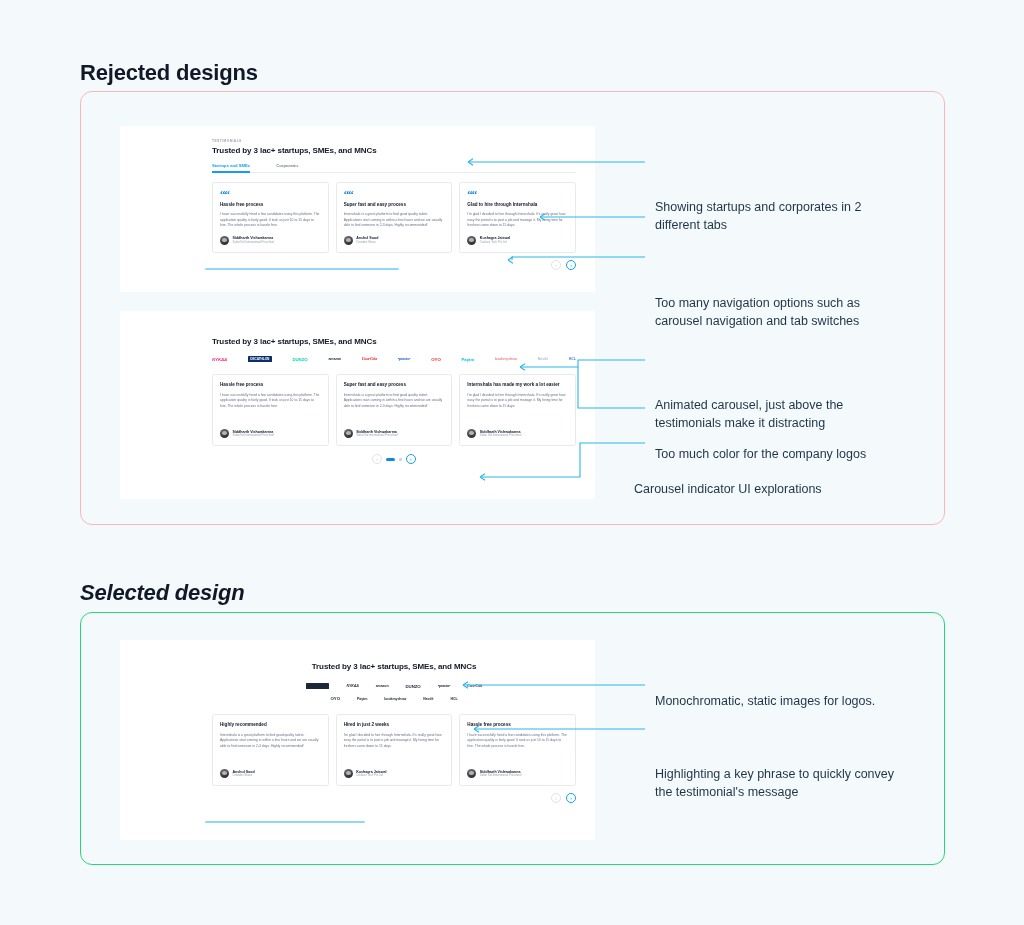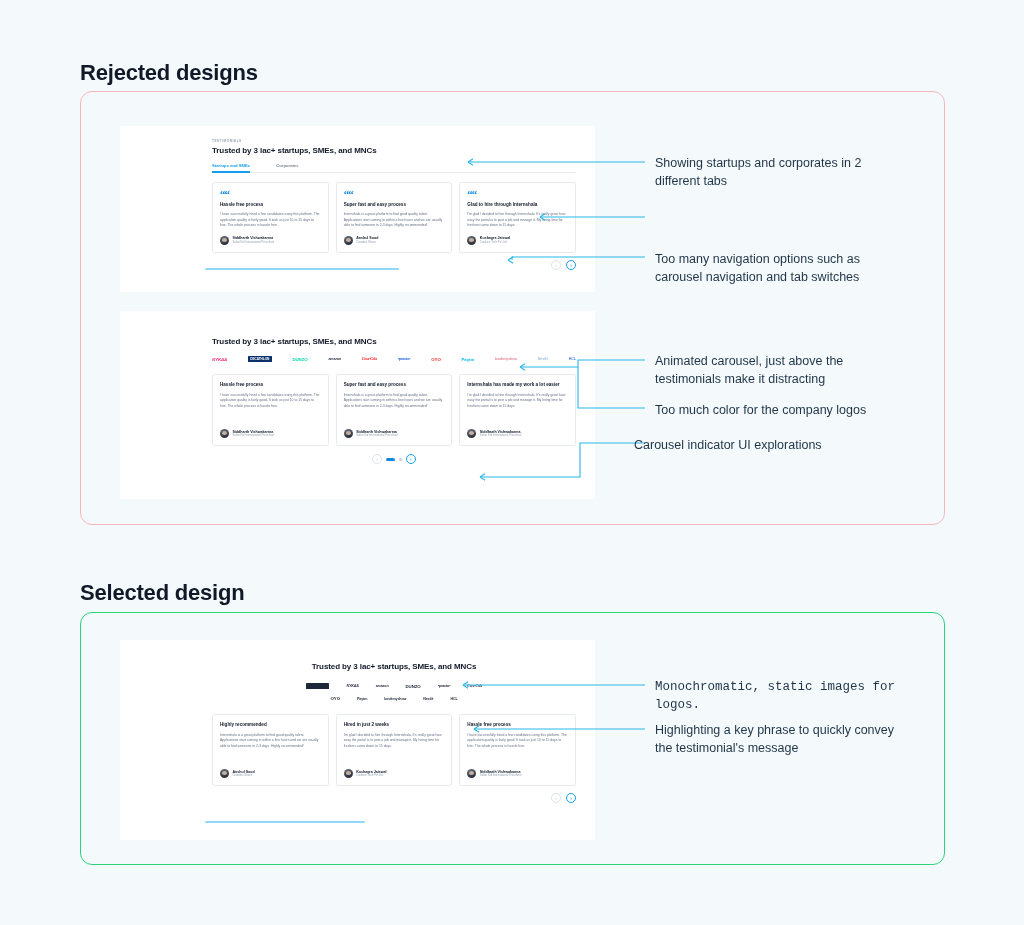--- a/index.html
+++ b/index.html
@@ -10,21 +10,21 @@
     -webkit-font-smoothing: antialiased;
   }
   .page { position: relative; width: 1024px; height: 925px; overflow: hidden; }
 
   .section-title {
     position: absolute;
     font-size: 22px; font-weight: bold; color: #111827;
     letter-spacing: -0.2px;
   }
   #title-rejected { left: 80px; top: 60px; }
-  #title-selected { left: 80px; top: 580px; }
+  #title-selected { left: 80px; top: 580px; font-style: italic; }
 
   .outline-box {
     position: absolute;
     border-radius: 12px;
     background: transparent;
   }
   #box-rejected { left: 80px; top: 91px; width: 865px; height: 434px; border: 1.3px solid #f7b6bb; }
   #box-selected { left: 80px; top: 612px; width: 865px; height: 253px; border: 1.3px solid #2ad579; }
 
   
@@ -114,20 +114,21 @@
   .logo.sm { font-size: 3.6px; }
   .logo.boxed { background: #0b2f6b; color: #fff; padding: 1.2px 2.4px; border-radius: 0.6px; font-size: 3.2px; }
   .logo.boxed.mono { background: #1d2939; }
   .mono .logo { color: #1d2939 !important; }
 
   
   .annot {
     position: absolute;
     font-size: 12.5px; color: #1f3347; line-height: 1.45;
     width: 250px;
+    margin-top: 44px;
   }
   .leader { position: absolute; }
 </style>
 </head>
 <body>
 
 <div class="page">
 
   <div class="section-title" id="title-rejected">Rejected designs</div>
   <div class="outline-box" id="box-rejected"></div>
@@ -345,16 +346,16 @@
       <path d="M645,729 L474,729"></path>
       <path d="M474,729 l5,-3.2 M474,729 l5,3.2"></path>
     </g>
   </svg>
 
   <div class="annot" style="left:655px; top:154px; width:235px;">Showing startups and corporates in 2 different tabs</div>
   <div class="annot" style="left:655px; top:352px; width:235px;">Animated carousel, just above the testimonials make it distracting</div>
   <div class="annot" style="left:655px; top:250px; width:235px;">Too many navigation options such as carousel navigation and tab switches</div>
   <div class="annot" style="left:655px; top:401px;">Too much color for the company logos</div>
   <div class="annot" style="left:634px; top:436px;">Carousel indicator UI explorations</div>
-  <div class="annot" style="left:655px; top:678px;font-family:Liberation Mono, monospace;">Monochromatic, static images for logos.</div>
+  <div class="annot" style="left:655px; top:648px;">Monochromatic, static images for logos.</div>
   <div class="annot" style="left:655px; top:721px; width:250px;">Highlighting a key phrase to quickly convey the testimonial's message</div>
 
 </div>
 
 </body></html>

